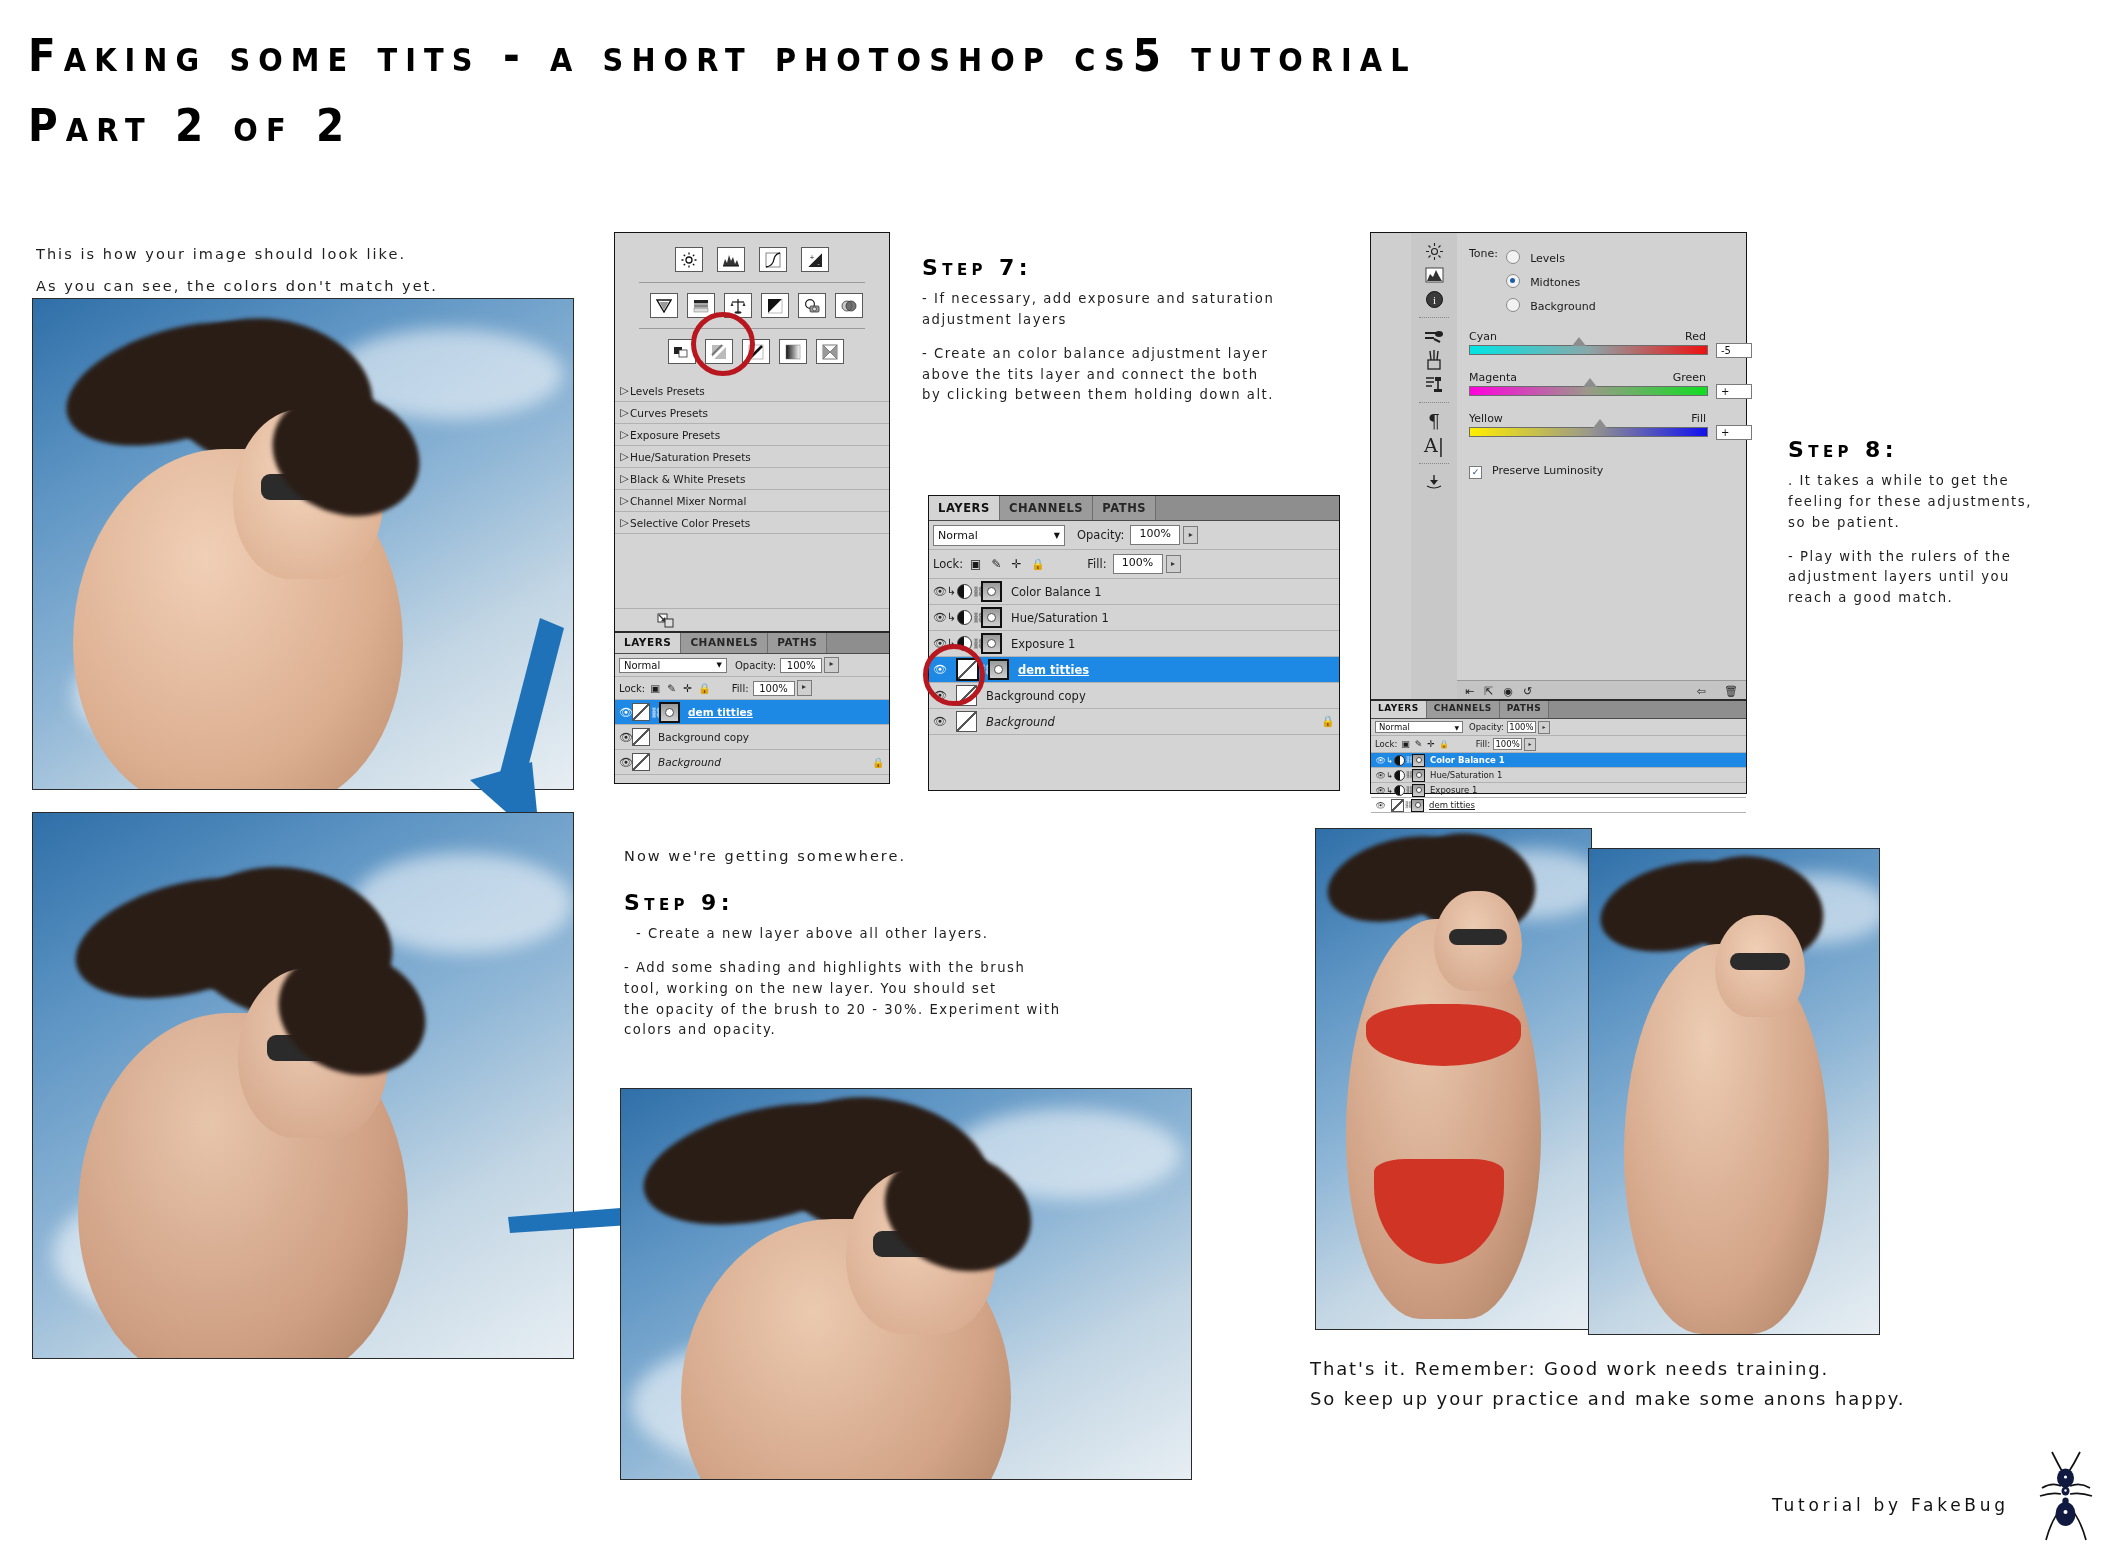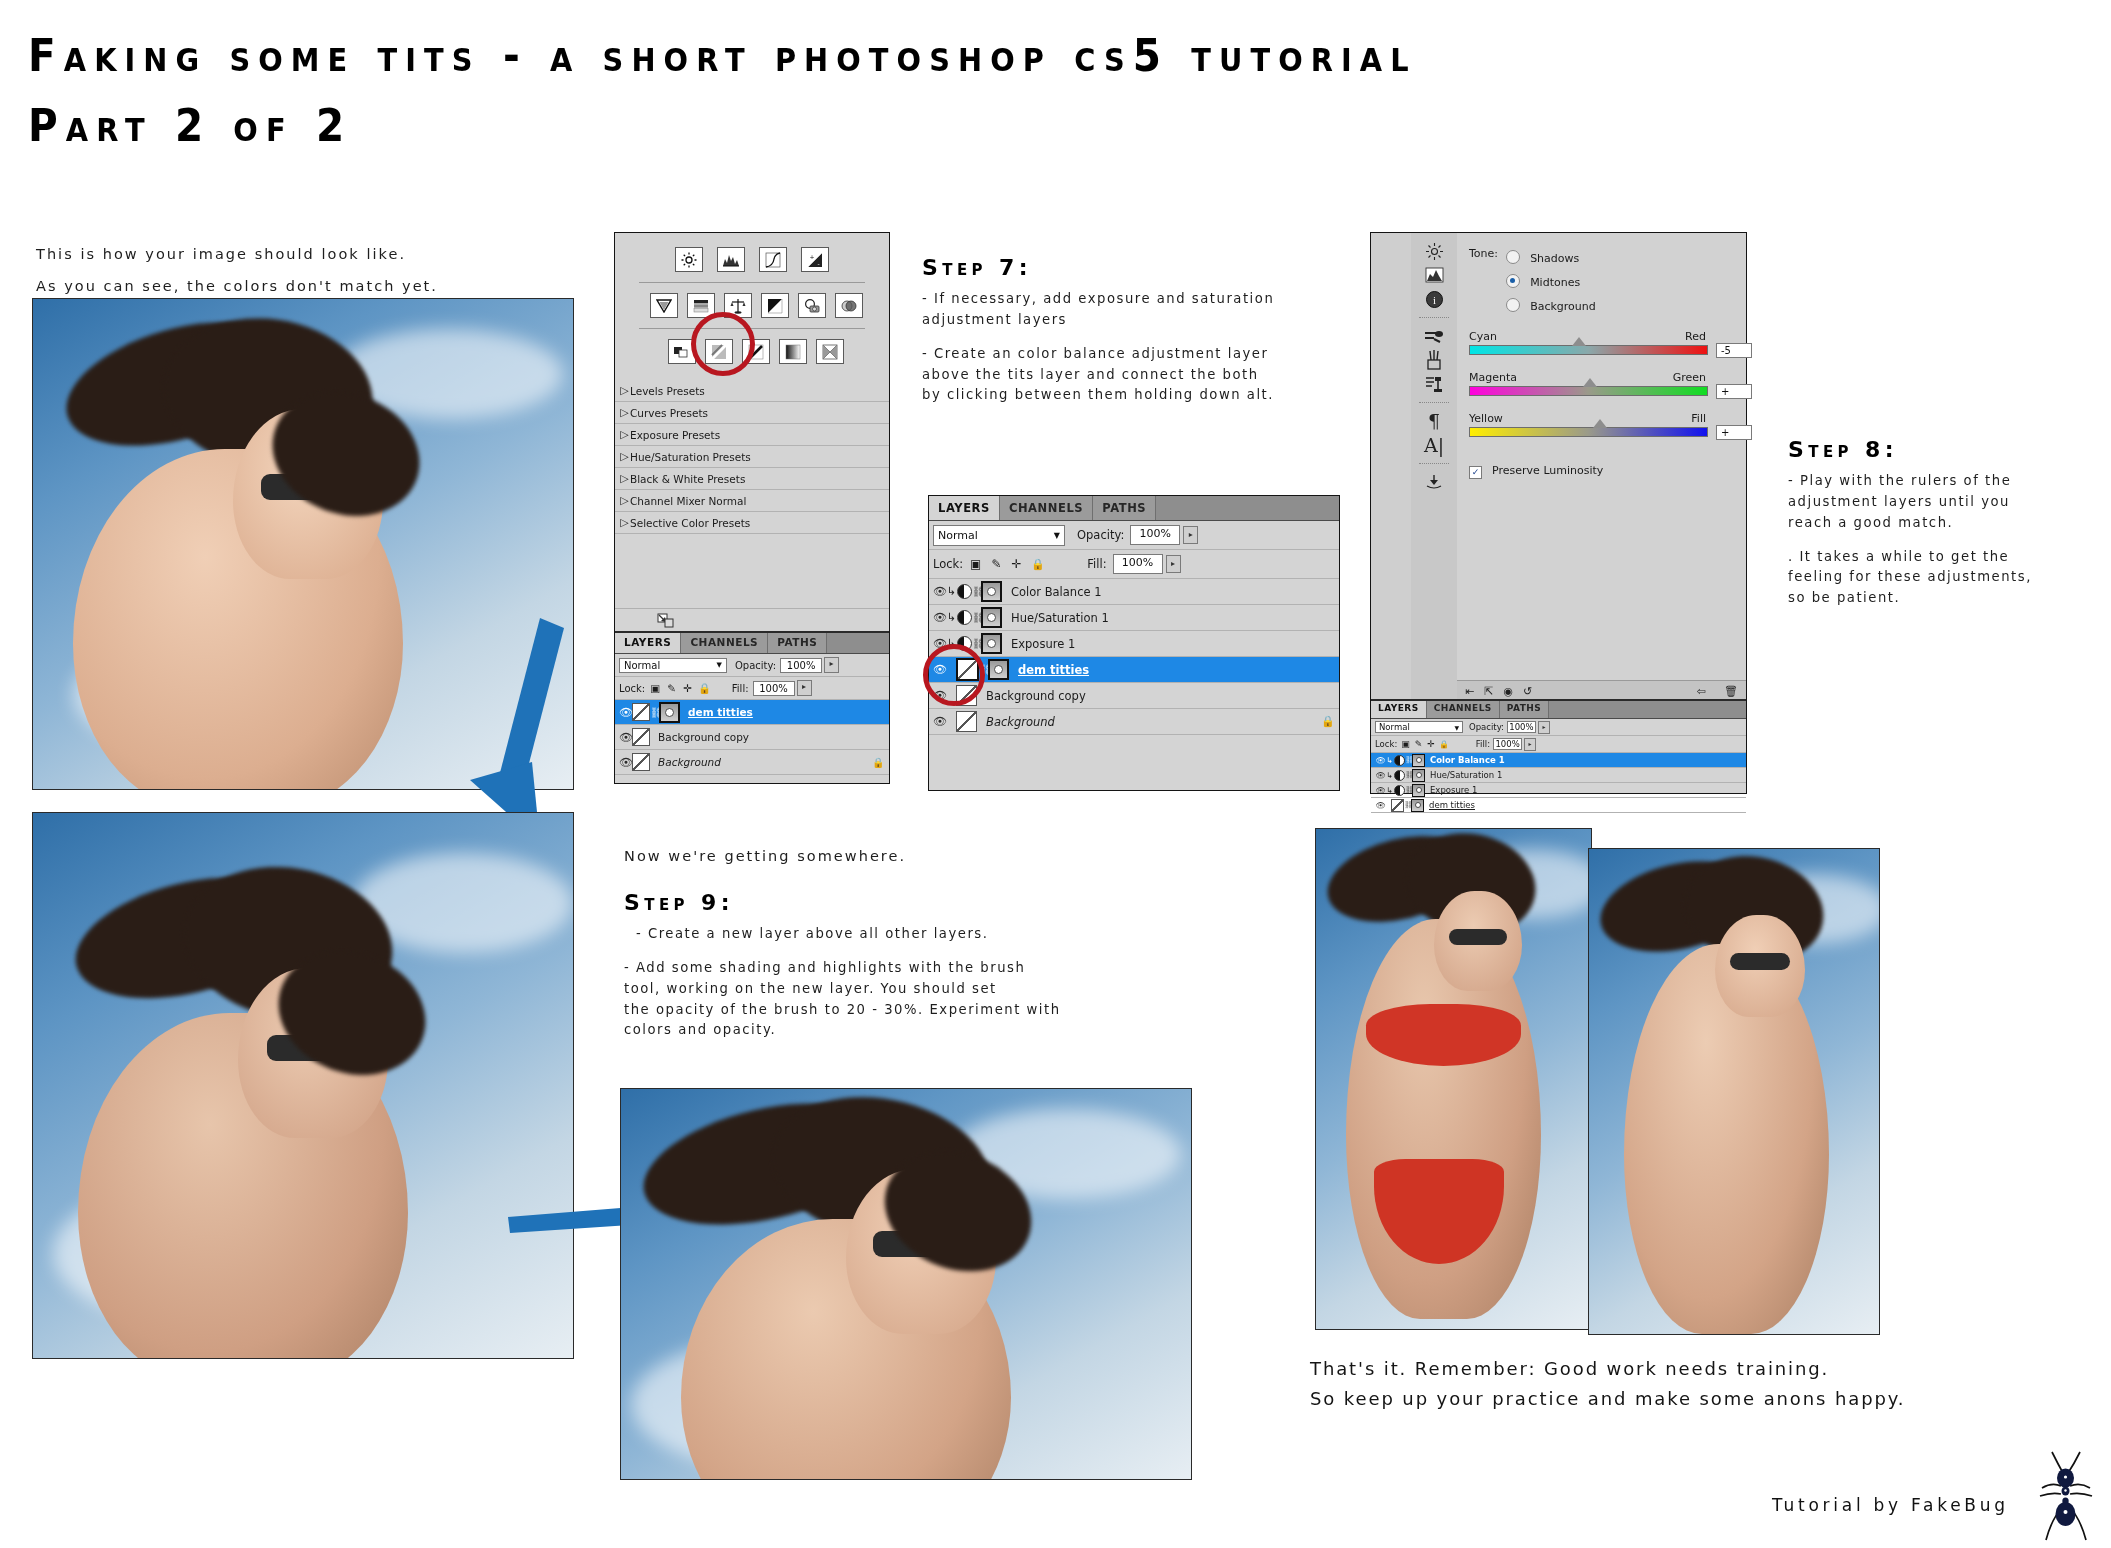--- a/index.html
+++ b/index.html
@@ -482,21 +482,21 @@
         </svg>
     </div>
   </div>
 
   <div style="position:absolute;left:86px;top:0;right:0;bottom:92px;background:#d2d2d2;padding:14px 10px 0 12px;">
     <div style="display:flex;align-items:flex-start;">
       <span style="font-size:11px;margin-right:8px;">Tone:</span>
       <div>
         <div style="margin-bottom:5px;">
           <span class="radio"></span>
-          <span style="font-size:11px;margin-left:5px;">Shadows</span>
+          <span style="font-size:11px;margin-left:5px;">Levels</span>
         </div>
         <div style="margin-bottom:5px;">
           <span class="radio on"></span>
           <span style="font-size:11px;margin-left:5px;">Midtones</span>
         </div>
         <div>
           <span class="radio"></span>
           <span style="font-size:11px;margin-left:5px;">Background</span>
         </div>
       </div>
@@ -611,26 +611,26 @@
           <i style="width:4px;height:4px;"></i>
         </span>
       <span style="margin-left:5px;text-decoration:underline;">dem titties</span>
     </div>
   </div>
 </div>
 
 <div class="abs" style="left:1788px;top:437px;width:300px;">
   <div class="step-h">Step 8:</div>
   <div class="step-b">
+    <p style="white-space:pre-line;">. It takes a while to get the
+  feeling for these adjustments,
+  so be patient.</p>
     <p style="white-space:pre-line;">- Play with the rulers of the
   adjustment layers until you
   reach a good match.</p>
-    <p style="white-space:pre-line;">. It takes a while to get the
-  feeling for these adjustments,
-  so be patient.</p>
   </div>
 </div>
 
 <div class="abs body-txt" style="left:624px;top:845px;">Now we're getting somewhere.</div>
 
 <div class="abs" style="left:624px;top:890px;width:470px;">
   <div class="step-h">Step 9:</div>
   <div class="step-b">
     <p style="white-space:pre-line;margin-left:12px;">- Create a new layer above all other layers.</p>
     <p style="white-space:pre-line;">- Add some shading and highlights with the brush

